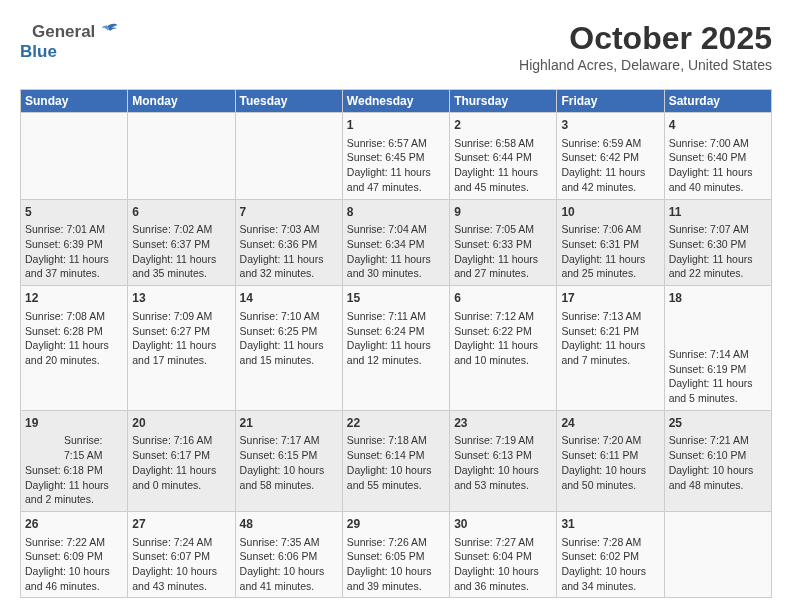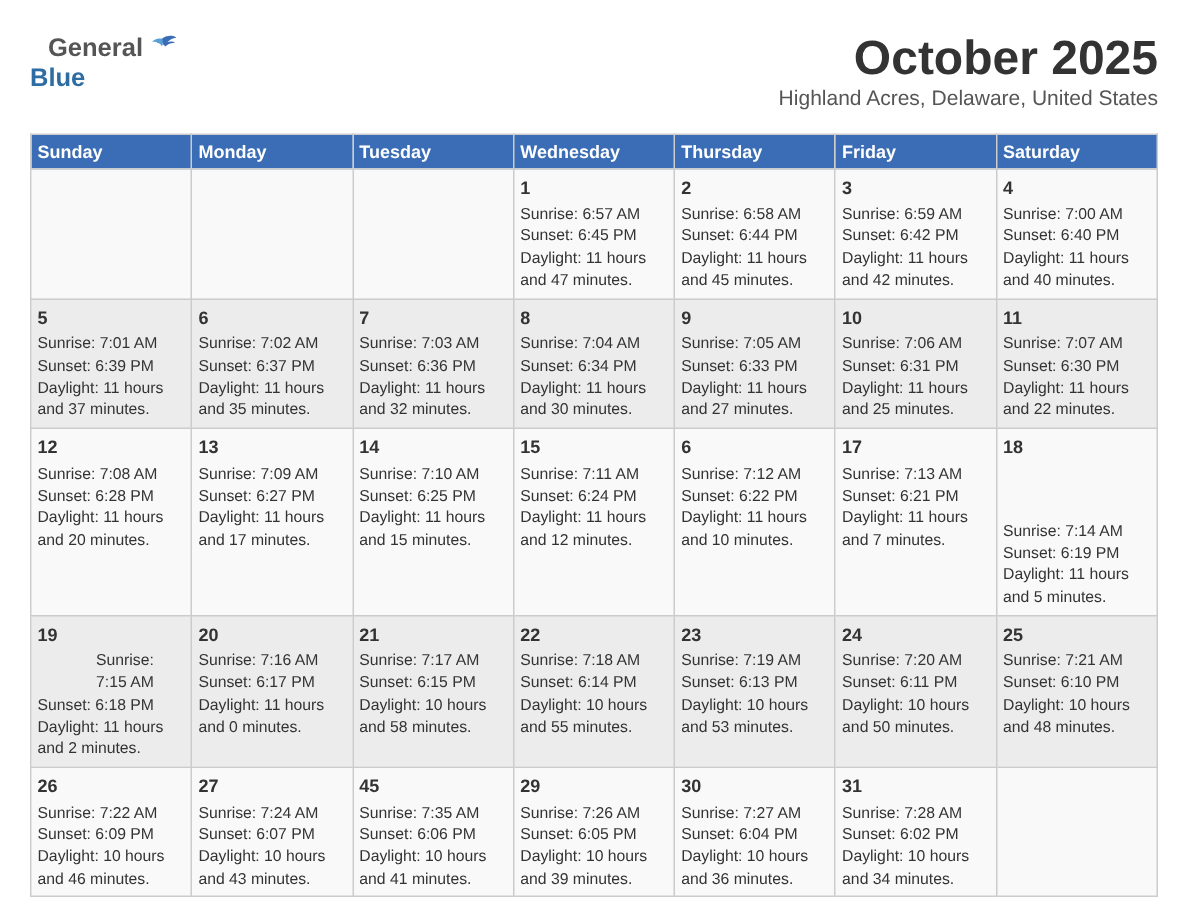--- a/index.html
+++ b/index.html
@@ -312,21 +312,21 @@
           <span style="display: block;">and 46 minutes.</span>
         </td>
         <td>
           <span class="day-number">27</span>
           <span style="display: block;">Sunrise: 7:24 AM</span>
           <span style="display: block;">Sunset: 6:07 PM</span>
           <span style="display: block;">Daylight: 10 hours</span>
           <span style="display: block;">and 43 minutes.</span>
         </td>
         <td>
-          <span class="day-number">45</span>
+          <span class="day-number">48</span>
           <span style="display: block;">Sunrise: 7:35 AM</span>
           <span style="display: block;">Sunset: 6:06 PM</span>
           <span style="display: block;">Daylight: 10 hours</span>
           <span style="display: block;">and 41 minutes.</span>
         </td>
         <td>
           <span class="day-number">29</span>
           <span style="display: block;">Sunrise: 7:26 AM</span>
           <span style="display: block;">Sunset: 6:05 PM</span>
           <span style="display: block;">Daylight: 10 hours</span>

